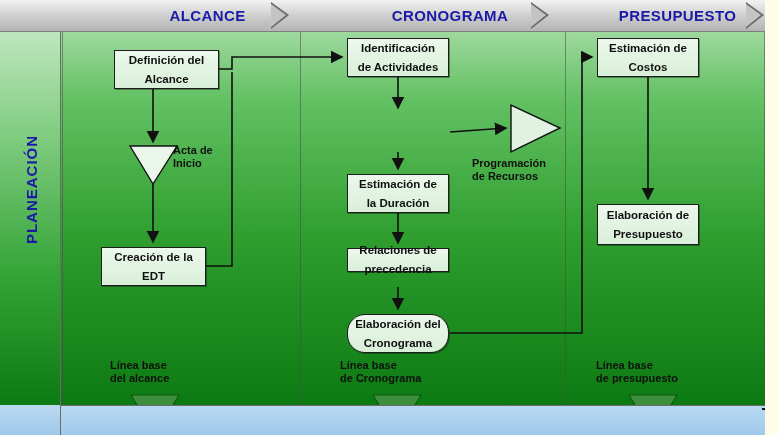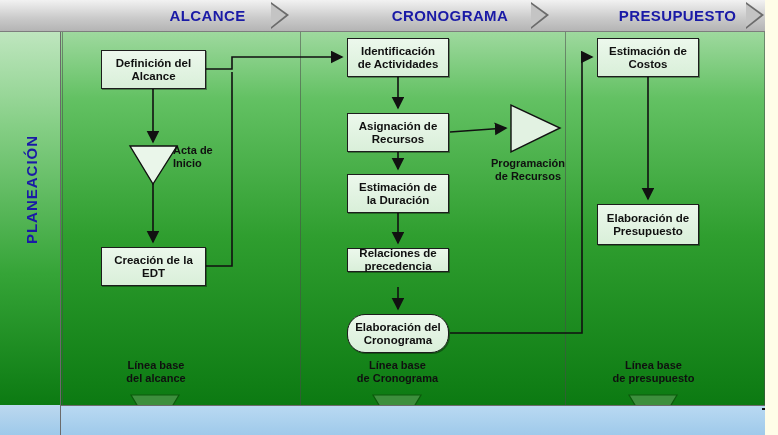--- a/index.html
+++ b/index.html
@@ -68,28 +68,28 @@
   }
   .tickline{
     position:absolute;left:762px;top:408px;width:16px;height:2px;background:#111;
   }
 
   
   .box{
     position:absolute;
     background:linear-gradient(#ecf8ec,#d9efd9);
     border:1px solid #1d1d1d;
-    color:#101010;font-size:11.5px;font-weight:bold;line-height:13px;
+    color:#101010;font-size:11.5px;font-weight:bold;line-height:19px;
     display:flex;align-items:center;justify-content:center;text-align:center;
     box-shadow:1px 1px 0 rgba(0,0,0,.35);
     padding:2px;box-sizing:border-box;
   }
   .caption{
     position:absolute;color:#101010;font-size:11px;font-weight:bold;
-    line-height:13px;text-align:center;
+    line-height:13px;
   }
 
   
   svg.wires{position:absolute;left:0;top:0;width:778px;height:435px;overflow:visible;}
 </style>
 </head>
 <body>
 
 <div id="stage">
 
@@ -142,31 +142,28 @@
       <path d="M206,69 L232,69 L232,57 L342,57"></path>
 
       <path d="M206,266 L232,266 L232,72" marker-end="none"></path>
 
       <path d="M450,333 L582,333 L582,57 L592,57"></path>
 
       <path d="M648,77 L648,199"></path>
     </g>
   </svg>
 
-  <div class="box" style="left:101px;top:50px;width:105px;height:39px;">
+  <div class="box" style="left:114px;top:50px;width:105px;height:39px;">
     <span>Definición del<br>Alcance</span>
   </div>
   <div class="box" style="left:101px;top:247px;width:105px;height:39px;">
     <span>Creación de la<br>EDT</span>
   </div>
   <div class="box" style="left:347px;top:38px;width:102px;height:39px;">
     <span>Identificación<br>de Actividades</span>
-  </div>
-  <div class="box" style="left:347px;top:113px;width:102px;height:39px;">
-    <span>Asignación de<br>Recursos</span>
   </div>
   <div class="box" style="left:347px;top:174px;width:102px;height:39px;">
     <span>Estimación de<br>la Duración</span>
   </div>
   <div class="box" style="left:347px;top:248px;width:102px;height:24px;">
     <span>Relaciones de<br>precedencia</span>
   </div>
   <div class="box" style="left:347px;top:314px;width:102px;height:39px;border-radius:18px;">
     <span>Elaboración del<br>Cronograma</span>
   </div>

